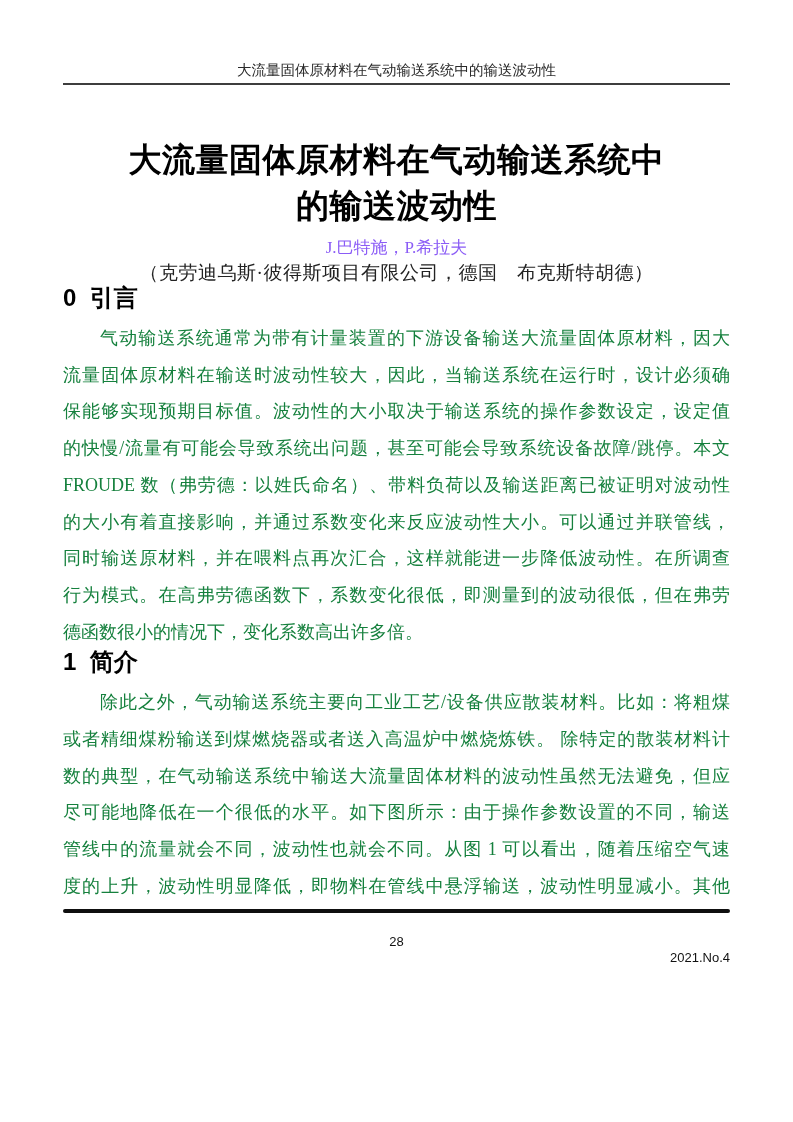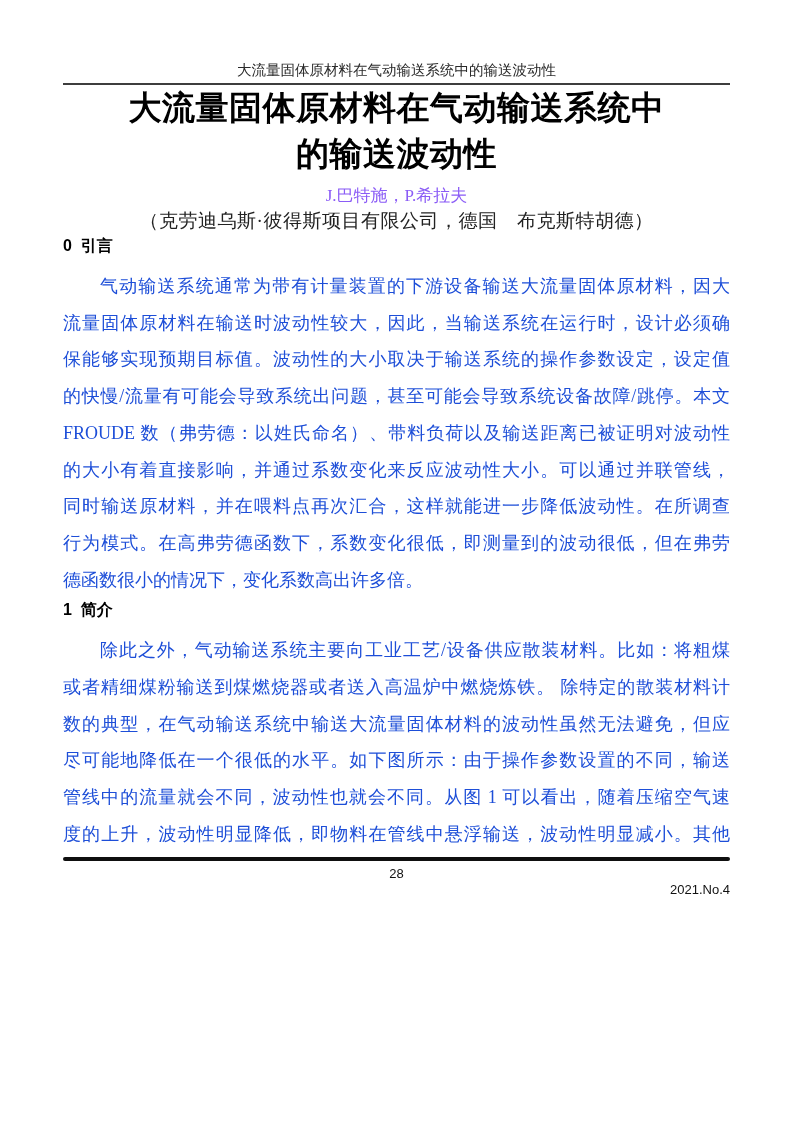--- a/index.html
+++ b/index.html
@@ -25,20 +25,21 @@
     line-height: 20px;
     color: #2a2a2a;
   }
   .header-rule {
     margin-top: 3px;
     height: 2px;
     background: #3d3d3d;
   }
   
   .doc-title {
+    margin-top: 52px;
     text-align: center;
     font-family: "Liberation Sans", "DejaVu Sans", sans-serif;
     font-weight: 700;
     font-size: 33px;
     line-height: 46px;
     color: #000000;
     letter-spacing: 0.5px;
   }
   
   .authors {
@@ -52,46 +53,46 @@
     text-align: center;
     font-size: 19px;
     line-height: 26px;
     color: #222222;
     letter-spacing: 0.5px;
   }
   
   .sec-heading {
     font-family: "Liberation Sans", "DejaVu Sans", sans-serif;
     font-weight: 700;
-    font-size: 16px;
+    font-size: 24px;
     line-height: 24px;
     color: #000000;
     white-space: pre;
   }
   .para { margin-top: 10px; margin-bottom: 0; }
   .para-line {
     font-size: 18px;
     line-height: 36.7px;
     text-align: justify;
     text-align-last: justify;
-    color: #1d4ed8;
+    color: #15803d;
     white-space: nowrap;
   }
   .para-line.first { text-indent: 37px; }
   .para-line.flush-left { text-align-last: left; }
   
   .footer-rule {
     margin-top: 4px;
     height: 4px;
     background: #0f0f0f;
     border-radius: 2px;
   }
   .footer-row {
     position: relative;
-    margin-top: 4px;
+    margin-top: 20px;
     height: 20px;
     font-family: "Liberation Sans", "DejaVu Sans", sans-serif;
     font-size: 13px;
     line-height: 18px;
     color: #111111;
   }
   .page-number {
     position: absolute;
     left: 0; right: 0;
     text-align: center;

